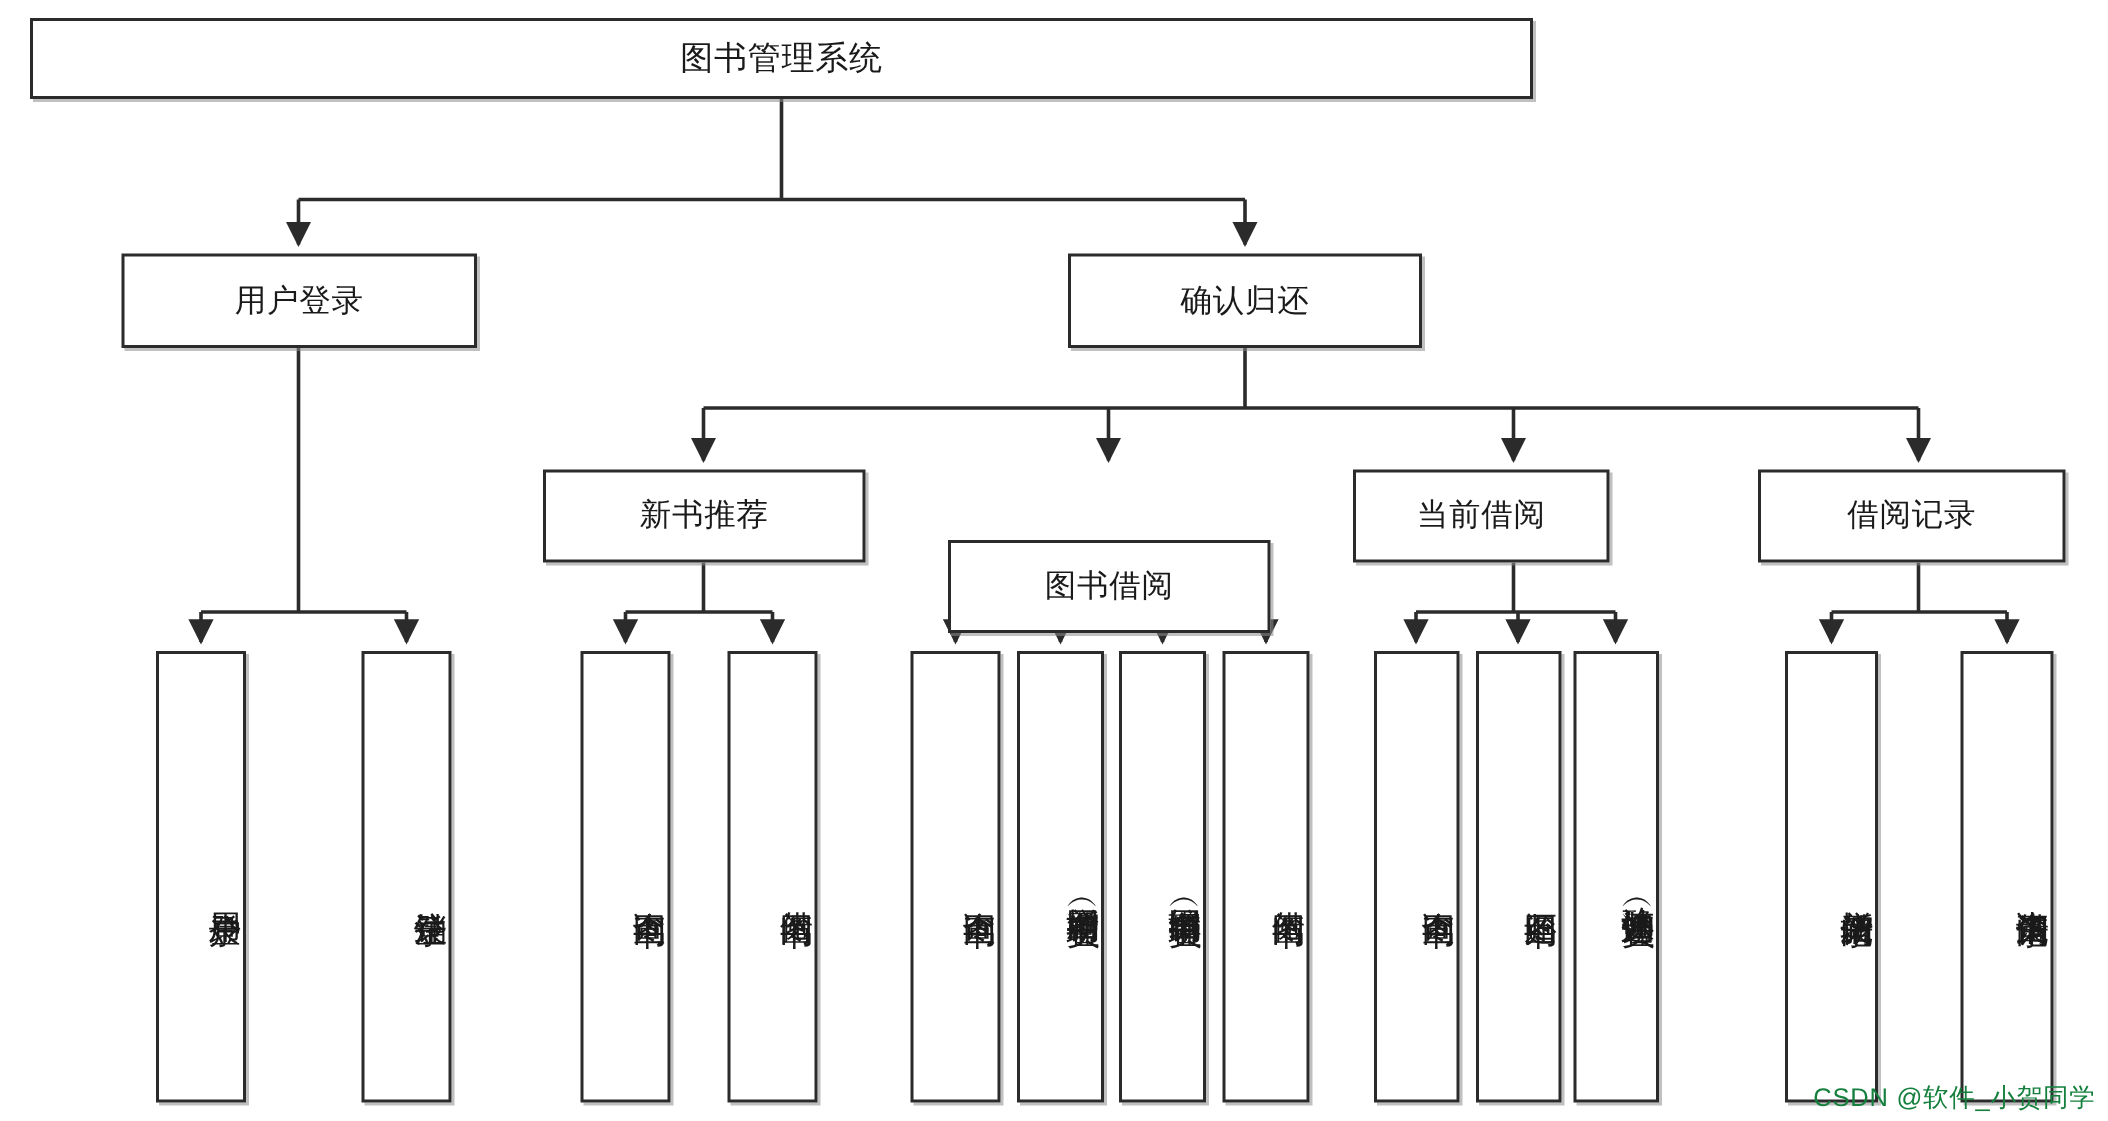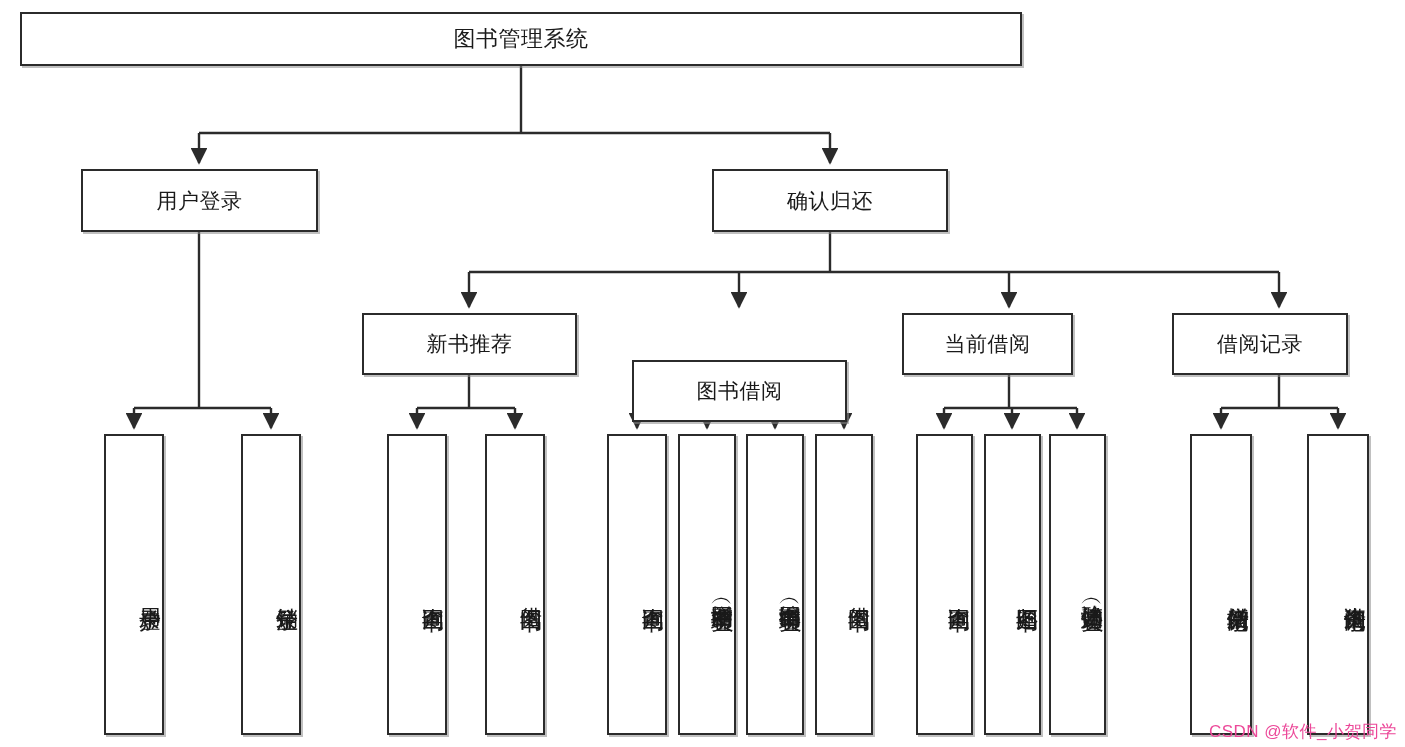--- a/index.html
+++ b/index.html
@@ -55,21 +55,21 @@
   .node.vert .vlabel {
     writing-mode: vertical-rl;
     text-orientation: upright;
     display: block;
   }
   .watermark {
     position: absolute;
     right: 8px;
     bottom: 4px;
     font-size: 17px;
-    color: #ec4899;
+    color: #15803d;
     letter-spacing: 0.5px;
     white-space: nowrap;
   }
 </style>
 </head>
 <body>
 
 <div id="canvas">
 
   <svg id="wires" viewBox="0 0 1405 747" xmlns="http://www.w3.org/2000/svg">
@@ -135,21 +135,21 @@
 
   <div class="node horiz" style="left: 362px; top: 313px; width: 215px; height: 62px;">
     <span>新书推荐</span>
   </div>
   <div class="node horiz" style="left: 632px; top: 313px; width: 215px; height: 62px; margin-top: 47px;">
     <span>图书借阅</span>
   </div>
   <div class="node horiz" style="left: 902px; top: 313px; width: 171px; height: 62px;">
     <span>当前借阅</span>
   </div>
-  <div class="node horiz" style="left: 1172px; top: 313px; width: 176px; height: 62px;">
+  <div class="node horiz" style="left: 1172px; top: 313px; width: 205px; height: 62px;">
     <span>借阅记录</span>
   </div>
 
   <div class="node vert" style="left: 104px; top: 434px; width: 60px; height: 301px;">
     <span class="vlabel">用户登录</span>
   </div>
   <div class="node vert" style="left: 241px; top: 434px; width: 60px; height: 301px;">
     <span class="vlabel">注销登录</span>
   </div>
   <div class="node vert" style="left: 387px; top: 434px; width: 60px; height: 301px;">

